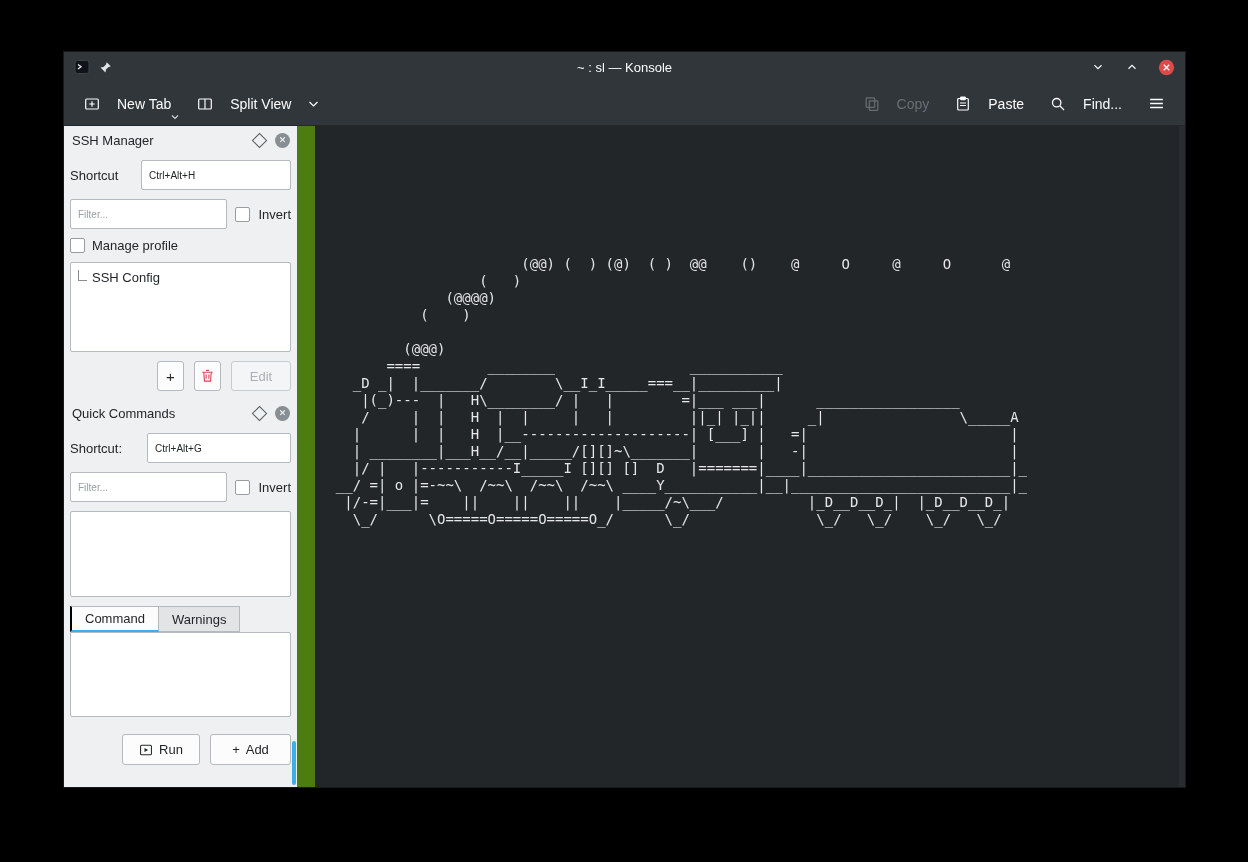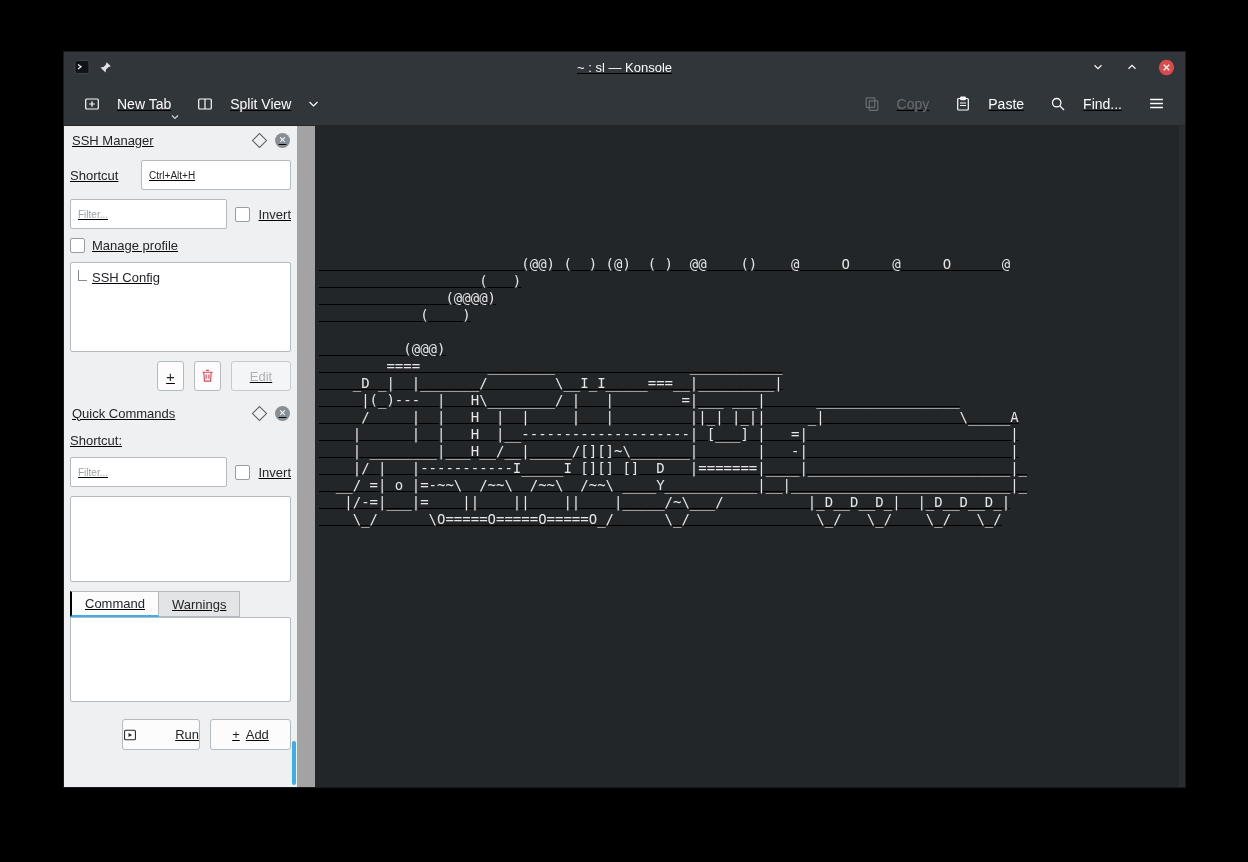--- a/index.html
+++ b/index.html
@@ -1,20 +1,20 @@
 <!DOCTYPE html>
 <html><head>
 <meta charset="utf-8">
 <style>
   * { margin:0; padding:0; box-sizing:border-box; }
   html,body { width:1248px; height:862px; background:#000; font-family:"Liberation Sans", sans-serif; }
   .stage { position:relative; width:1248px; height:862px; background:#000; overflow:hidden; }
 
   .window { position:absolute; left:64px; top:52px; width:1121px; height:735px;
-            background:#a3a3a3; display:flex; flex-direction:column; box-shadow:0 0 0 1px #17191c;text-decoration:underline; }
+            background:#4d7c0f; display:flex; flex-direction:column; box-shadow:0 0 0 1px #17191c; }
 
   
   .titlebar { height:30px; background:#31363b; display:flex; align-items:center;
               padding:0 10px; color:#fcfcfc; font-size:13px; flex:0 0 auto; }
   .tb-left { display:flex; align-items:center; gap:9px; width:220px; }
   .tb-title { flex:1; text-align:center; color:#fcfcfc; }
   .tb-right { width:220px; display:flex; align-items:center; justify-content:flex-end; gap:16px; }
   .winbtn { display:inline-flex; align-items:center; justify-content:center; width:18px; height:18px; }
 
   
@@ -55,21 +55,21 @@
   .list-qc { height:86px; margin-bottom:9px; }
   .tree-item { display:flex; align-items:center; padding:7px 4px 0 6px; }
   .tree-guide { width:9px; height:11px; border-left:1px solid #878d92; border-bottom:1px solid #878d92;
                 margin:-5px 5px 0 1px; display:inline-block; }
   .btn-row { display:flex; justify-content:flex-end; align-items:center; gap:10px; }
   .btn { height:30px; background:#fcfcfc; border:1px solid #b4bac0; border-radius:3px; font-size:13px;
          color:#232629; display:inline-flex; align-items:center; justify-content:center; gap:6px;
          font-family:"Liberation Sans", sans-serif; }
   .btn.sq { width:27px; font-size:15px; }
   .btn.disabled { color:#acb0b4; background:#f4f5f6; border-color:#c6cbcf; width:60px; }
-  .btn.run { width:78px; height:31px;justify-content:space-between; }
+  .btn.run { width:78px; height:31px; }
   .btn.addw { width:81px; height:31px; }
   .tabs { display:flex; margin-top:1px; }
   .tab { height:26px; padding:0 13px; display:flex; align-items:center; background:#e2e4e6;
          border:1px solid #b4bac0; border-left:none; color:#232629; }
   .tab:first-child { border-left:2px solid #000000; }
   .tab.active { background:#fcfcfc; border-bottom:2px solid #3daee9; }
   .editor { width:100%; height:85px; background:#fff; border:1px solid #b4bac0; border-radius:0 2px 2px 2px;
             resize:none; outline:none; margin-bottom:14px; }
   .blue-bar { position:absolute; right:1px; bottom:2px; width:4px; height:44px; background:#3daee9; border-radius:2px; }
 
@@ -241,20 +241,21 @@
 
         <section class="panel">
           <header>
             <span class="panel-title">Quick Commands</span>
             <span class="float-icon"></span>
             <span class="close-circle">✕</span>
           </header>
           <div class="panel-body">
             <div class="form-row between">
               <label>Shortcut:</label>
+              <input class="txt shortcut-qc" value="Ctrl+Alt+G" style="">
             </div>
             <div class="form-row gap">
               <input class="txt filter" placeholder="Filter..." style="">
               <span class="checkbox"></span>
               <label>Invert</label>
             </div>
             <div class="listbox list-qc"></div>
             <div class="tabs">
               <div class="tab active">Command</div>
               <div class="tab">Warnings</div>

